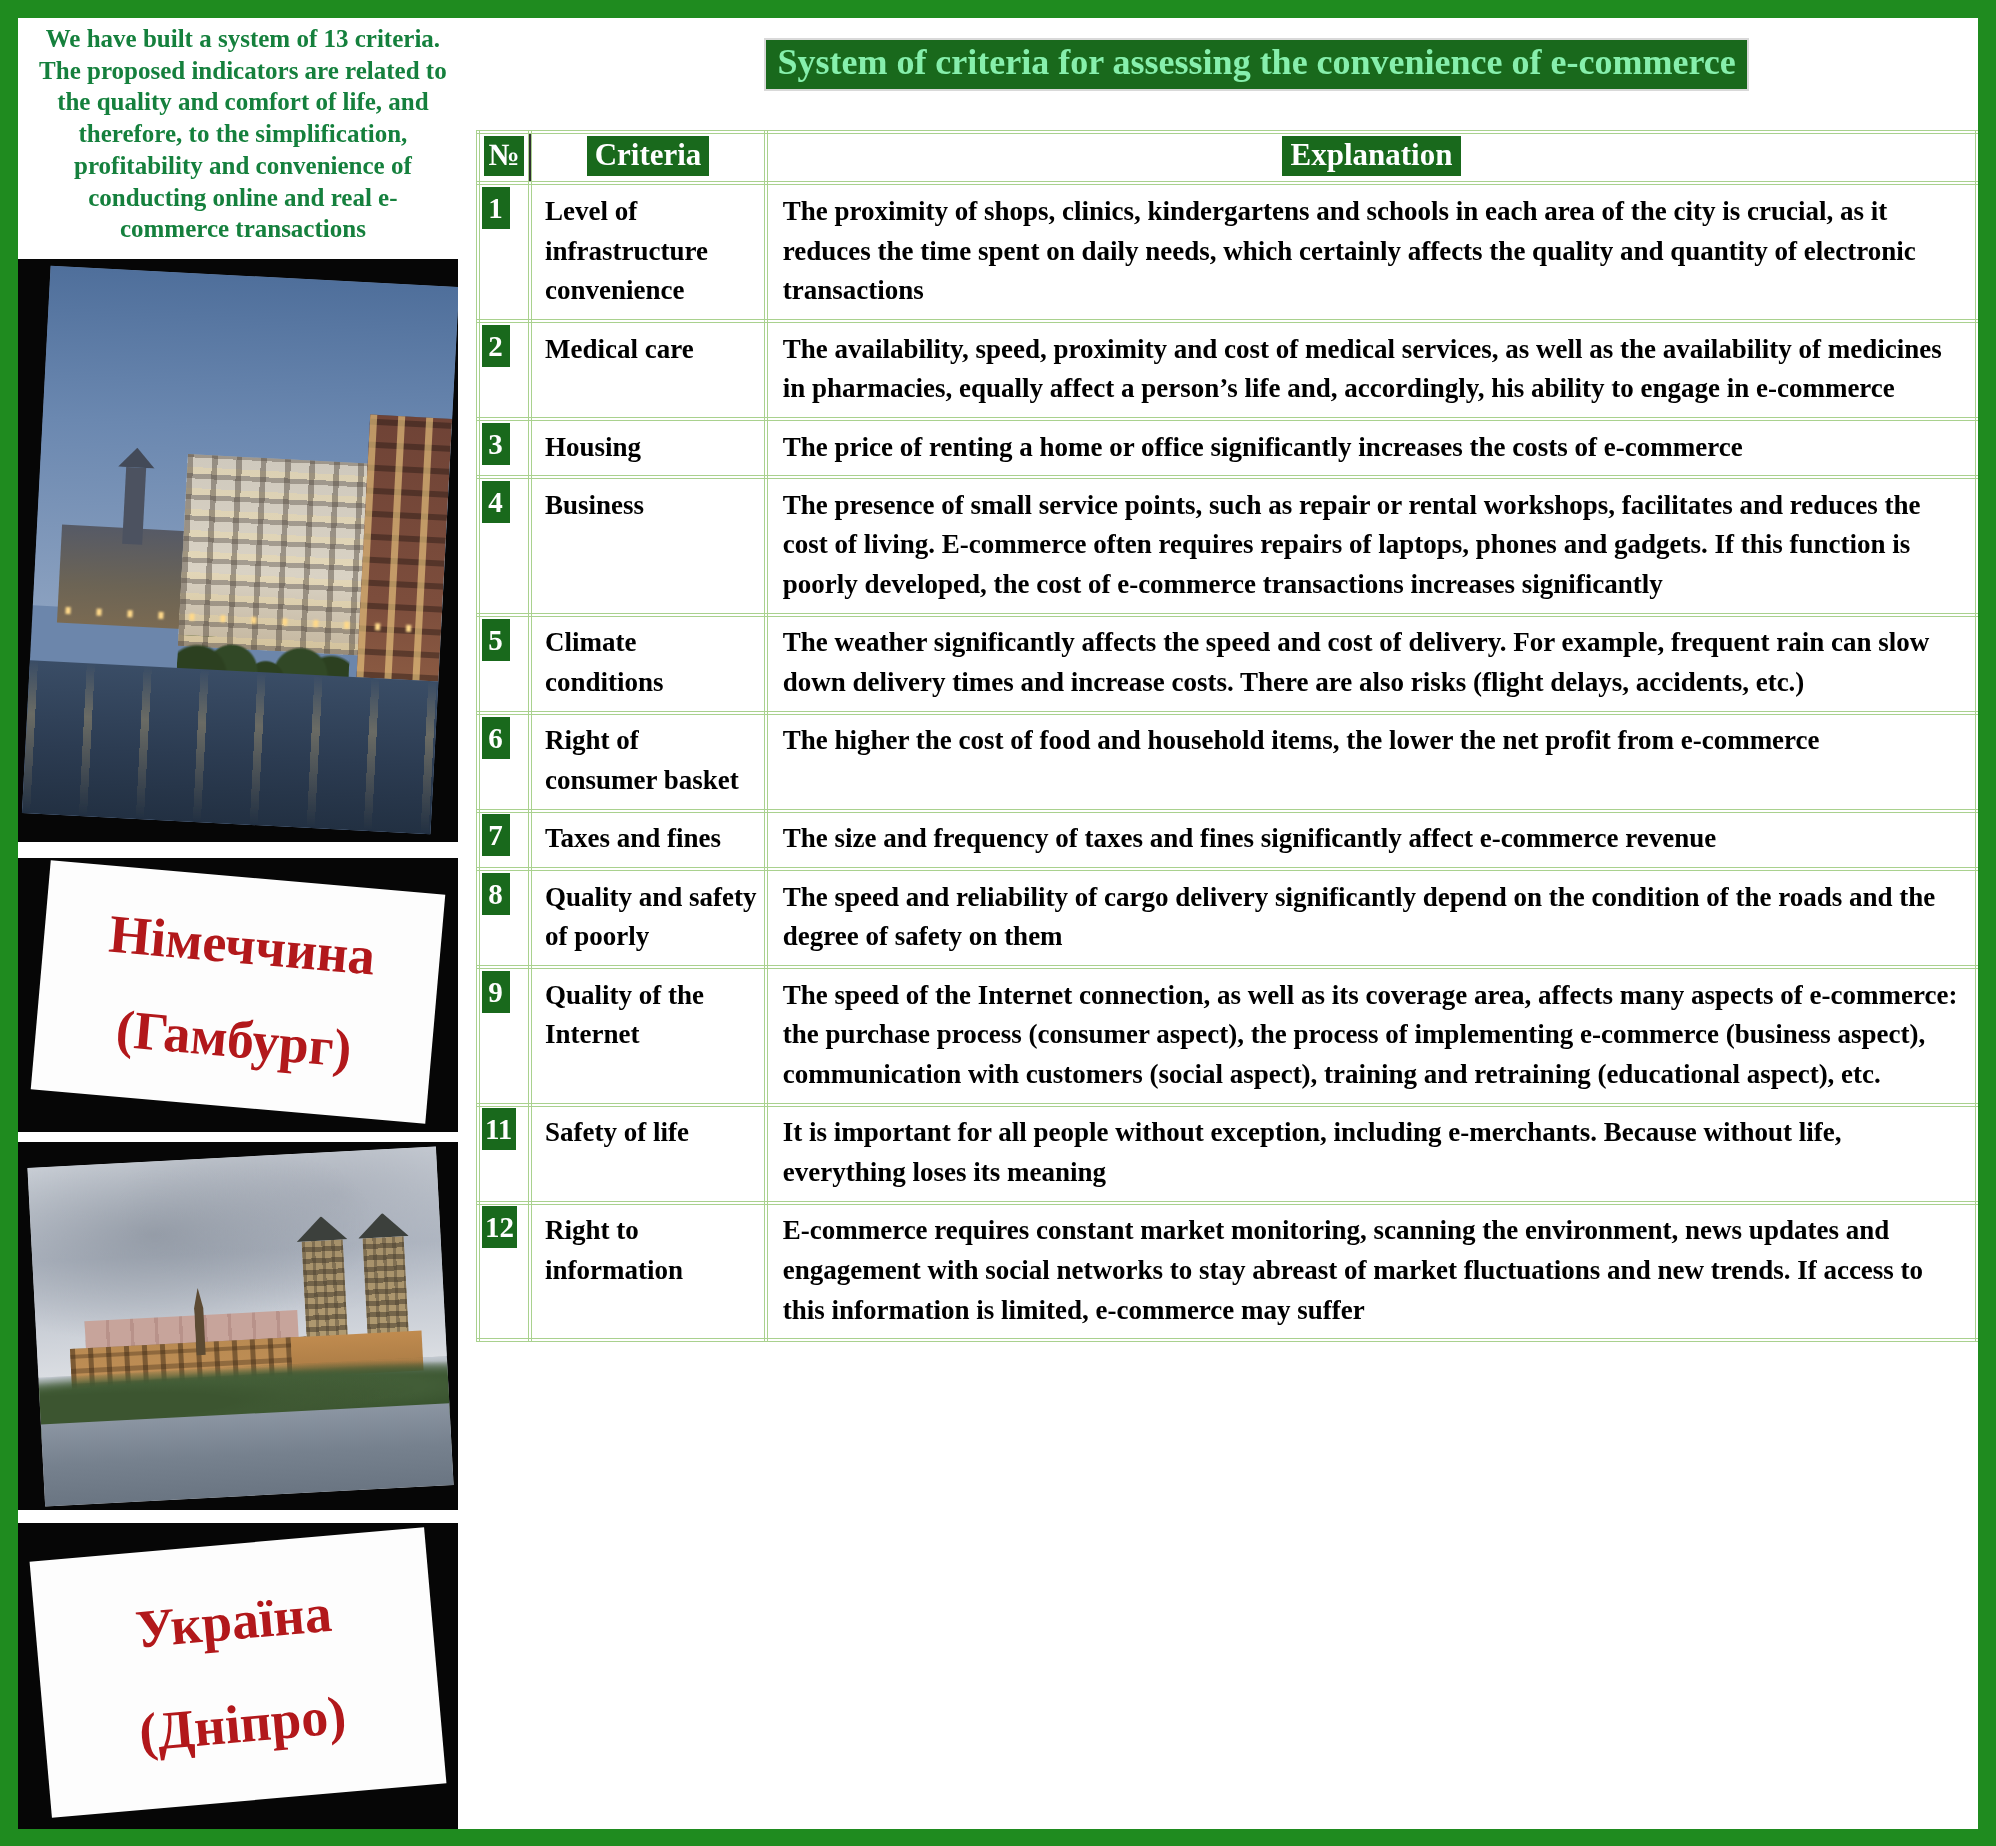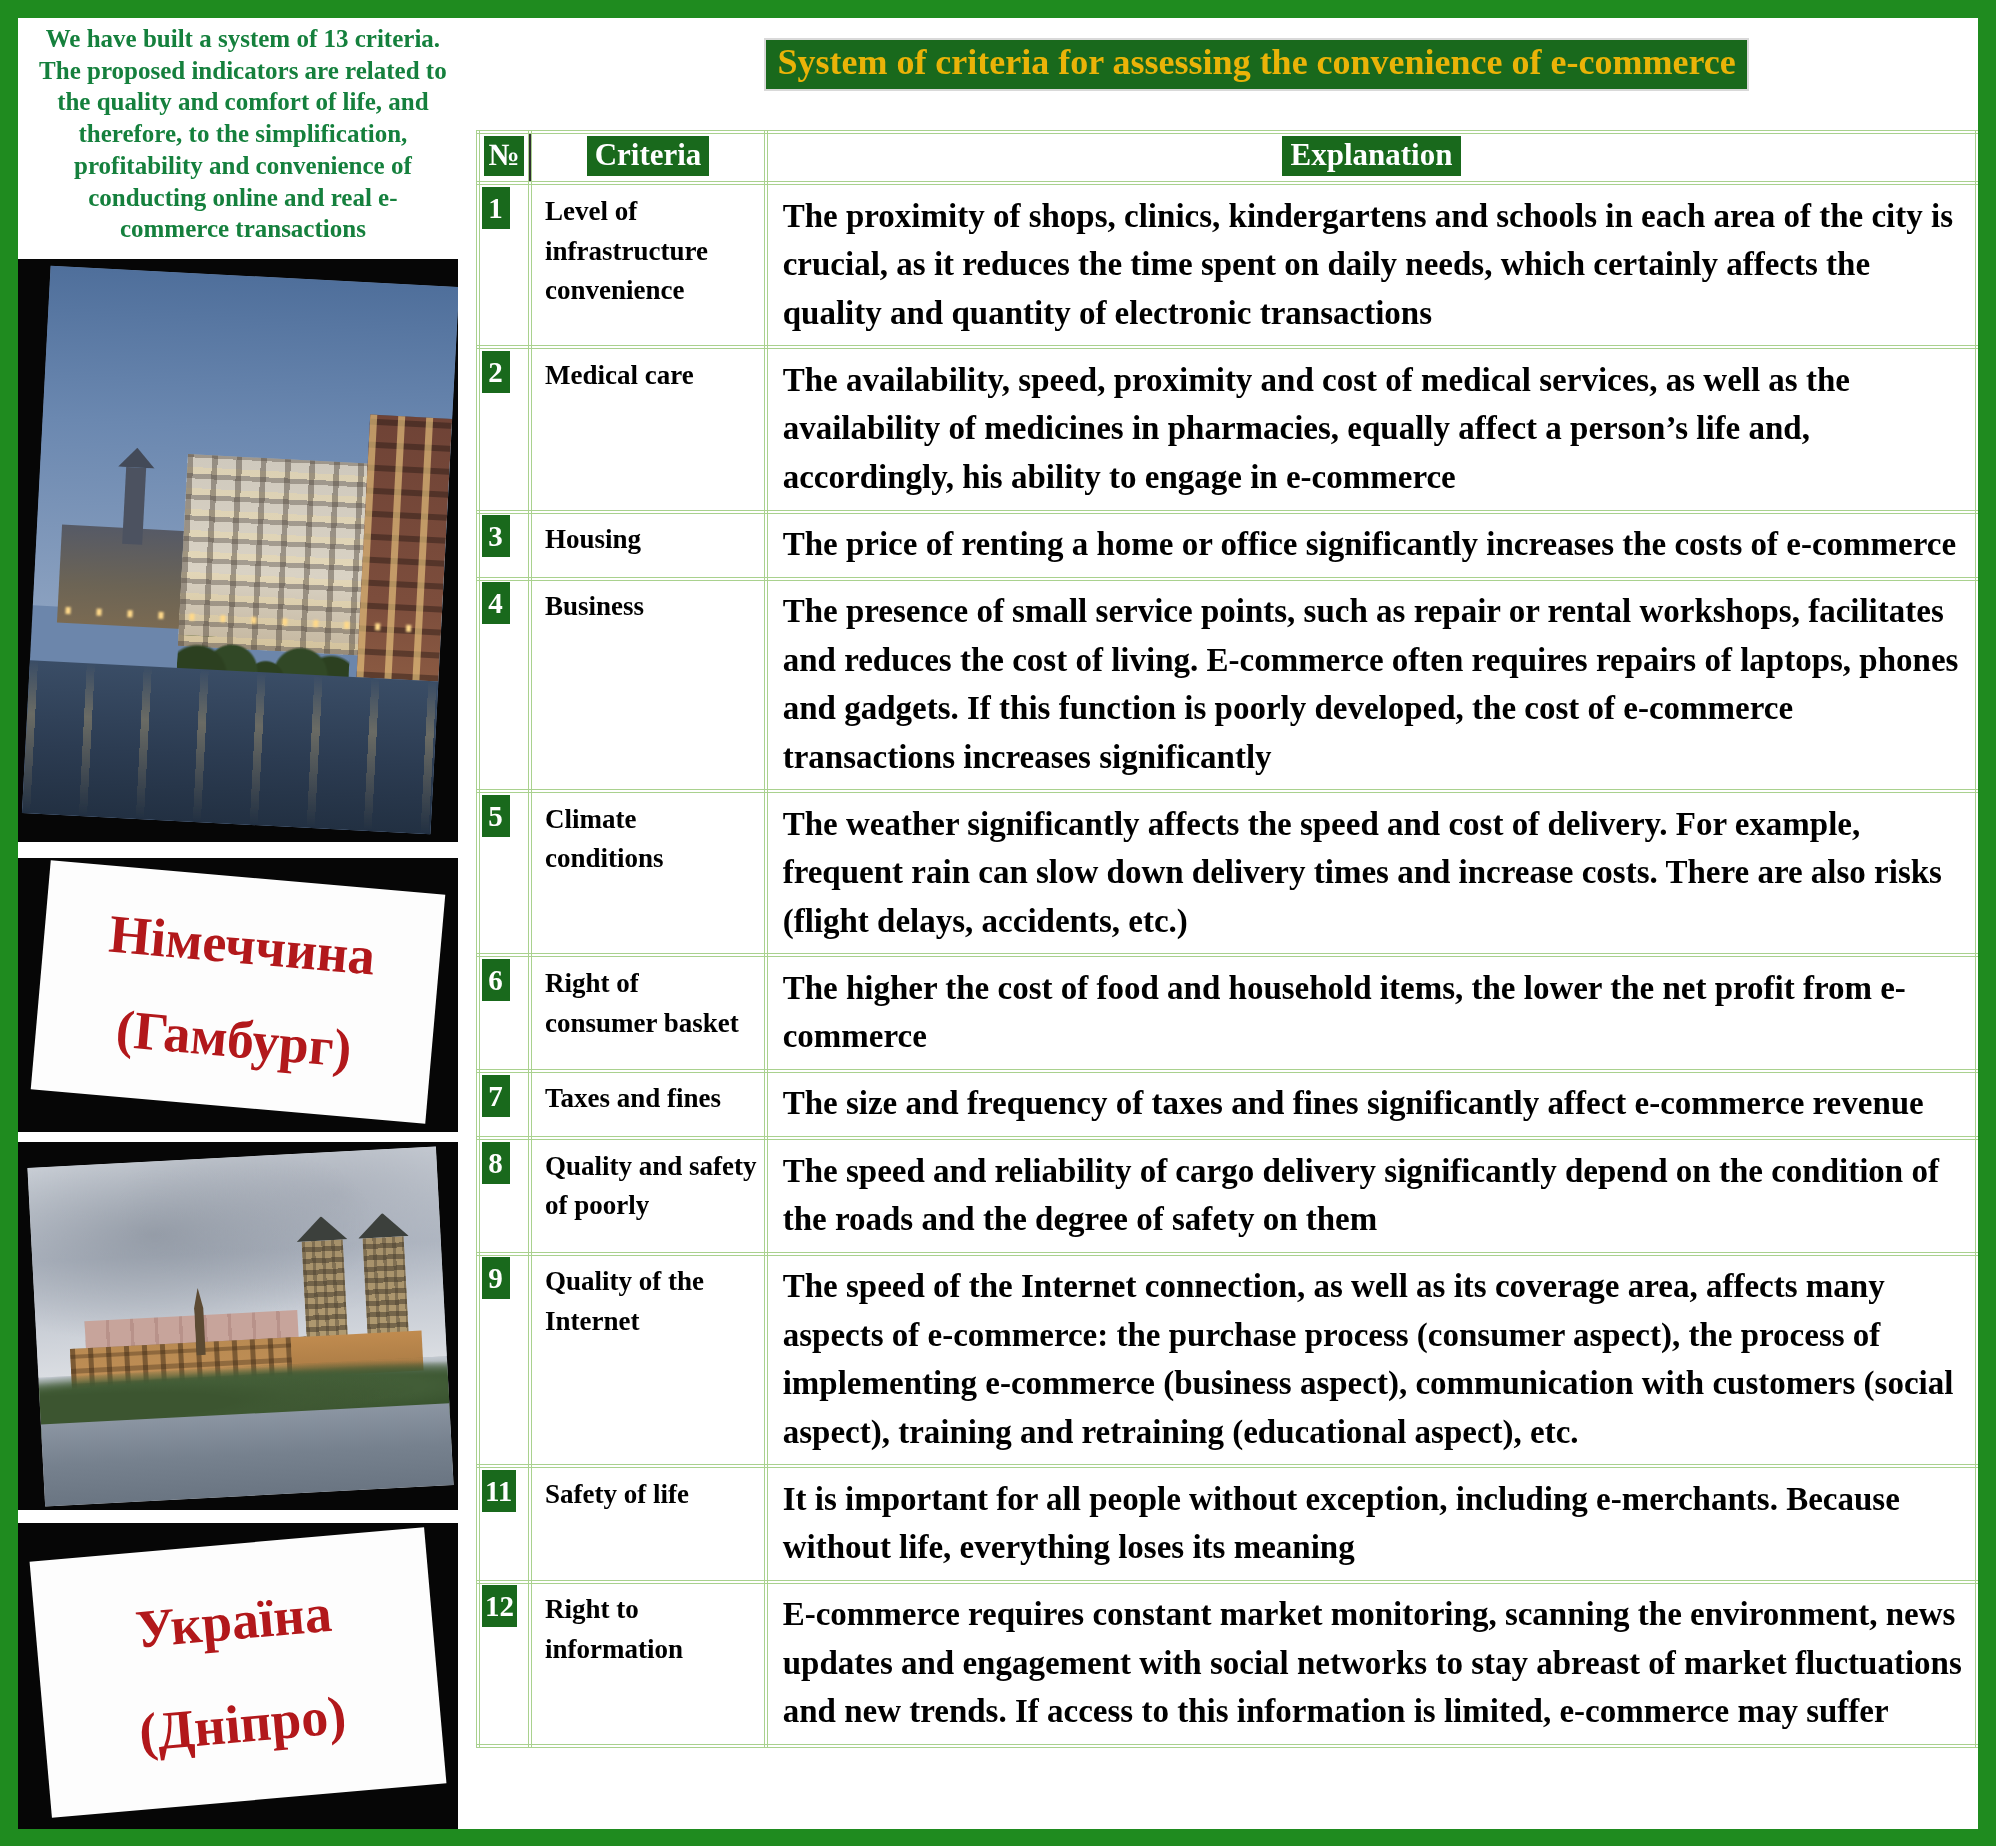--- a/index.html
+++ b/index.html
@@ -101,39 +101,39 @@
   
   .card{ position:absolute; left:5%; top:7%; width:90%; height:84%; background:#fdfdfd;
     display:flex; flex-direction:column; justify-content:space-evenly; align-items:center; }
   #card-block-1 .card{ transform:rotate(5deg); }
   #card-block-2 .card{ transform:rotate(-5deg); }
   .card .cap{ color:#b2181b; font-size:54px; line-height:1; white-space:nowrap; }
 
   
   .title{
     position:absolute; left:746px; top:19.5px;
-    background:#19691c; color:#eab308; font-size:36px; line-height:1.15;
+    background:#19691c; color:#86efac; font-size:36px; line-height:1.15;
     padding:2.4px 11.4px 5.7px; border:2.4px solid #d9d9d9; white-space:nowrap;
   }
 
   
   .tablewrap{ position:absolute; left:458px; top:112px; width:1503px; }
   table.crit{ width:100%; border-collapse:collapse; }
   table.crit th, table.crit td{ border:4.1px double #a9d18e; vertical-align:top; }
   th.col-num{ width:52px; position:relative; }
   th.col-crit{ width:236px; }
   table.crit th{ text-align:center; padding:1.6px 0 4.9px; font-size:31px; }
   th .hl{ background:#19691c; color:#fff; padding:1.6px 8.1px 3.3px; display:inline-block; }
   th.col-num .hl{ padding:1.6px 4.9px 3.3px; }
   th.col-num:after{ content:""; position:absolute; right:-3.3px; top:0; bottom:0; width:2.4px; background:#303030; }
   td.col-num{ padding:1.6px 0 0 1.6px; text-align:left; }
   .badge{ display:inline-block; min-width:28px; background:#19691c; color:#fff;
     text-align:center; font-size:29px; line-height:42px; padding:0 3.3px; }
   td.col-crit{ font-size:27px; line-height:1.47; padding:6.5px 6.5px 8.1px 13px;margin-top:20px; }
-  td.col-expl{ font-size:33px; line-height:1.47; padding:6.5px 11.4px 8.1px 14.7px; }
+  td.col-expl{ font-size:27px; line-height:1.47; padding:6.5px 11.4px 8.1px 14.7px; }
 </style>
 </head>
 <body>
 
 <div class="stage">
 
   <div class="intro">
     <div>We have built a system of 13 criteria.</div>
     <div>The proposed indicators are related to</div>
     <div>the quality and comfort of life, and</div>

